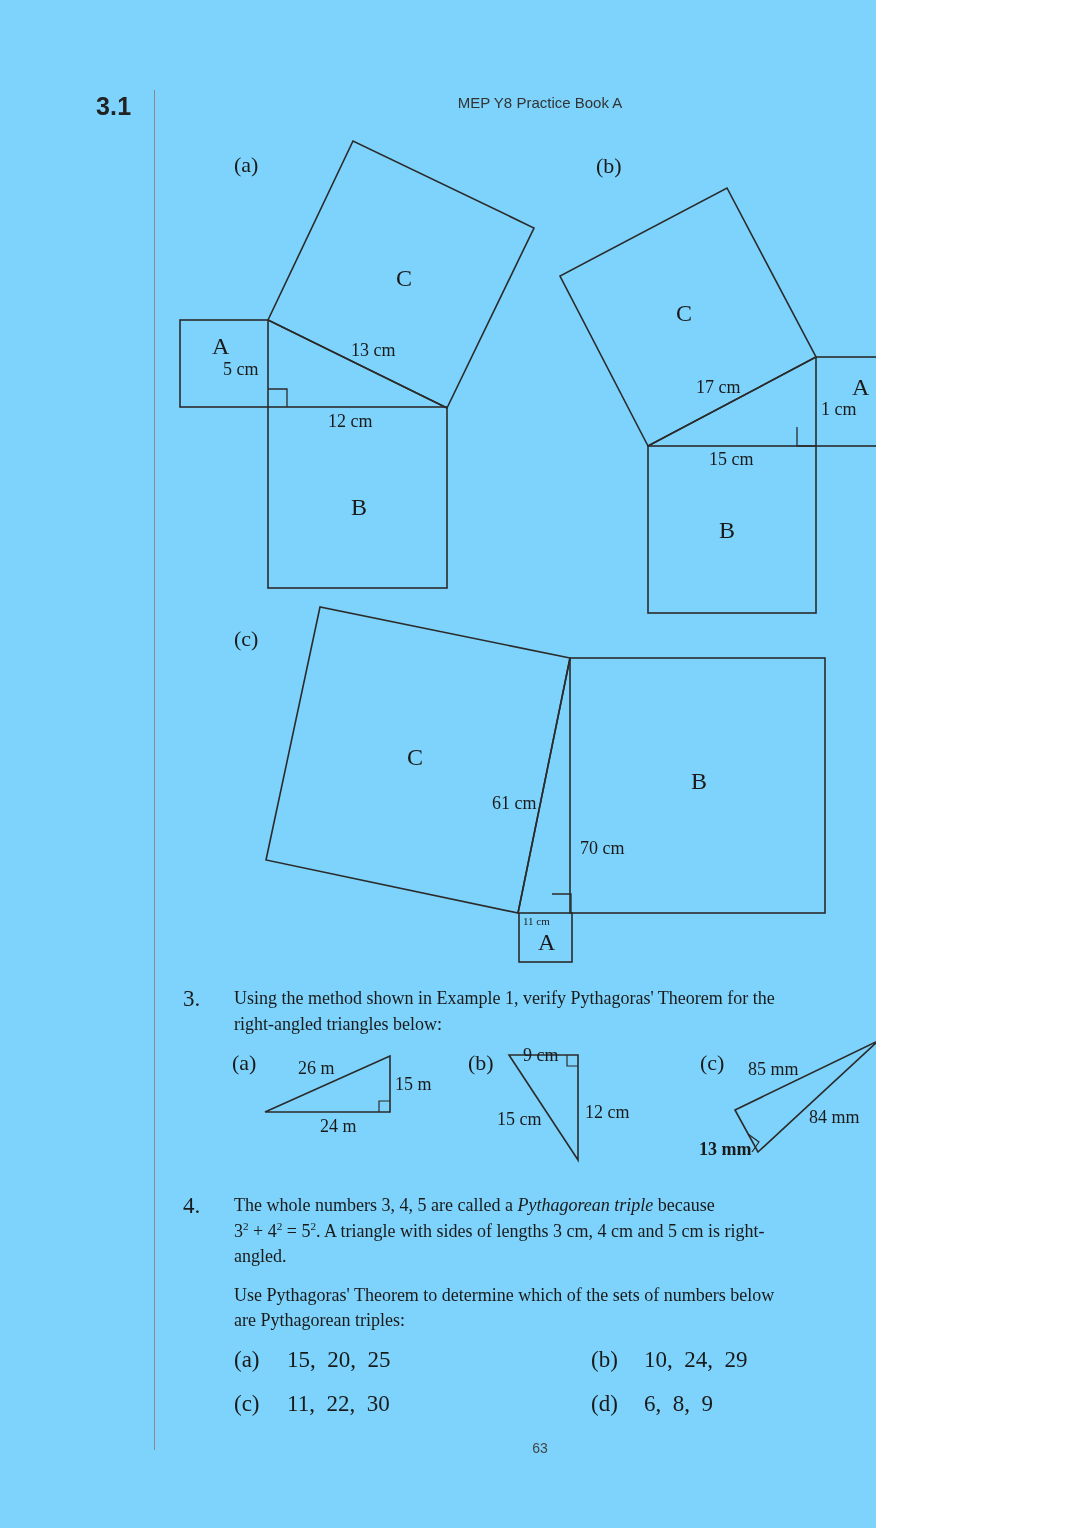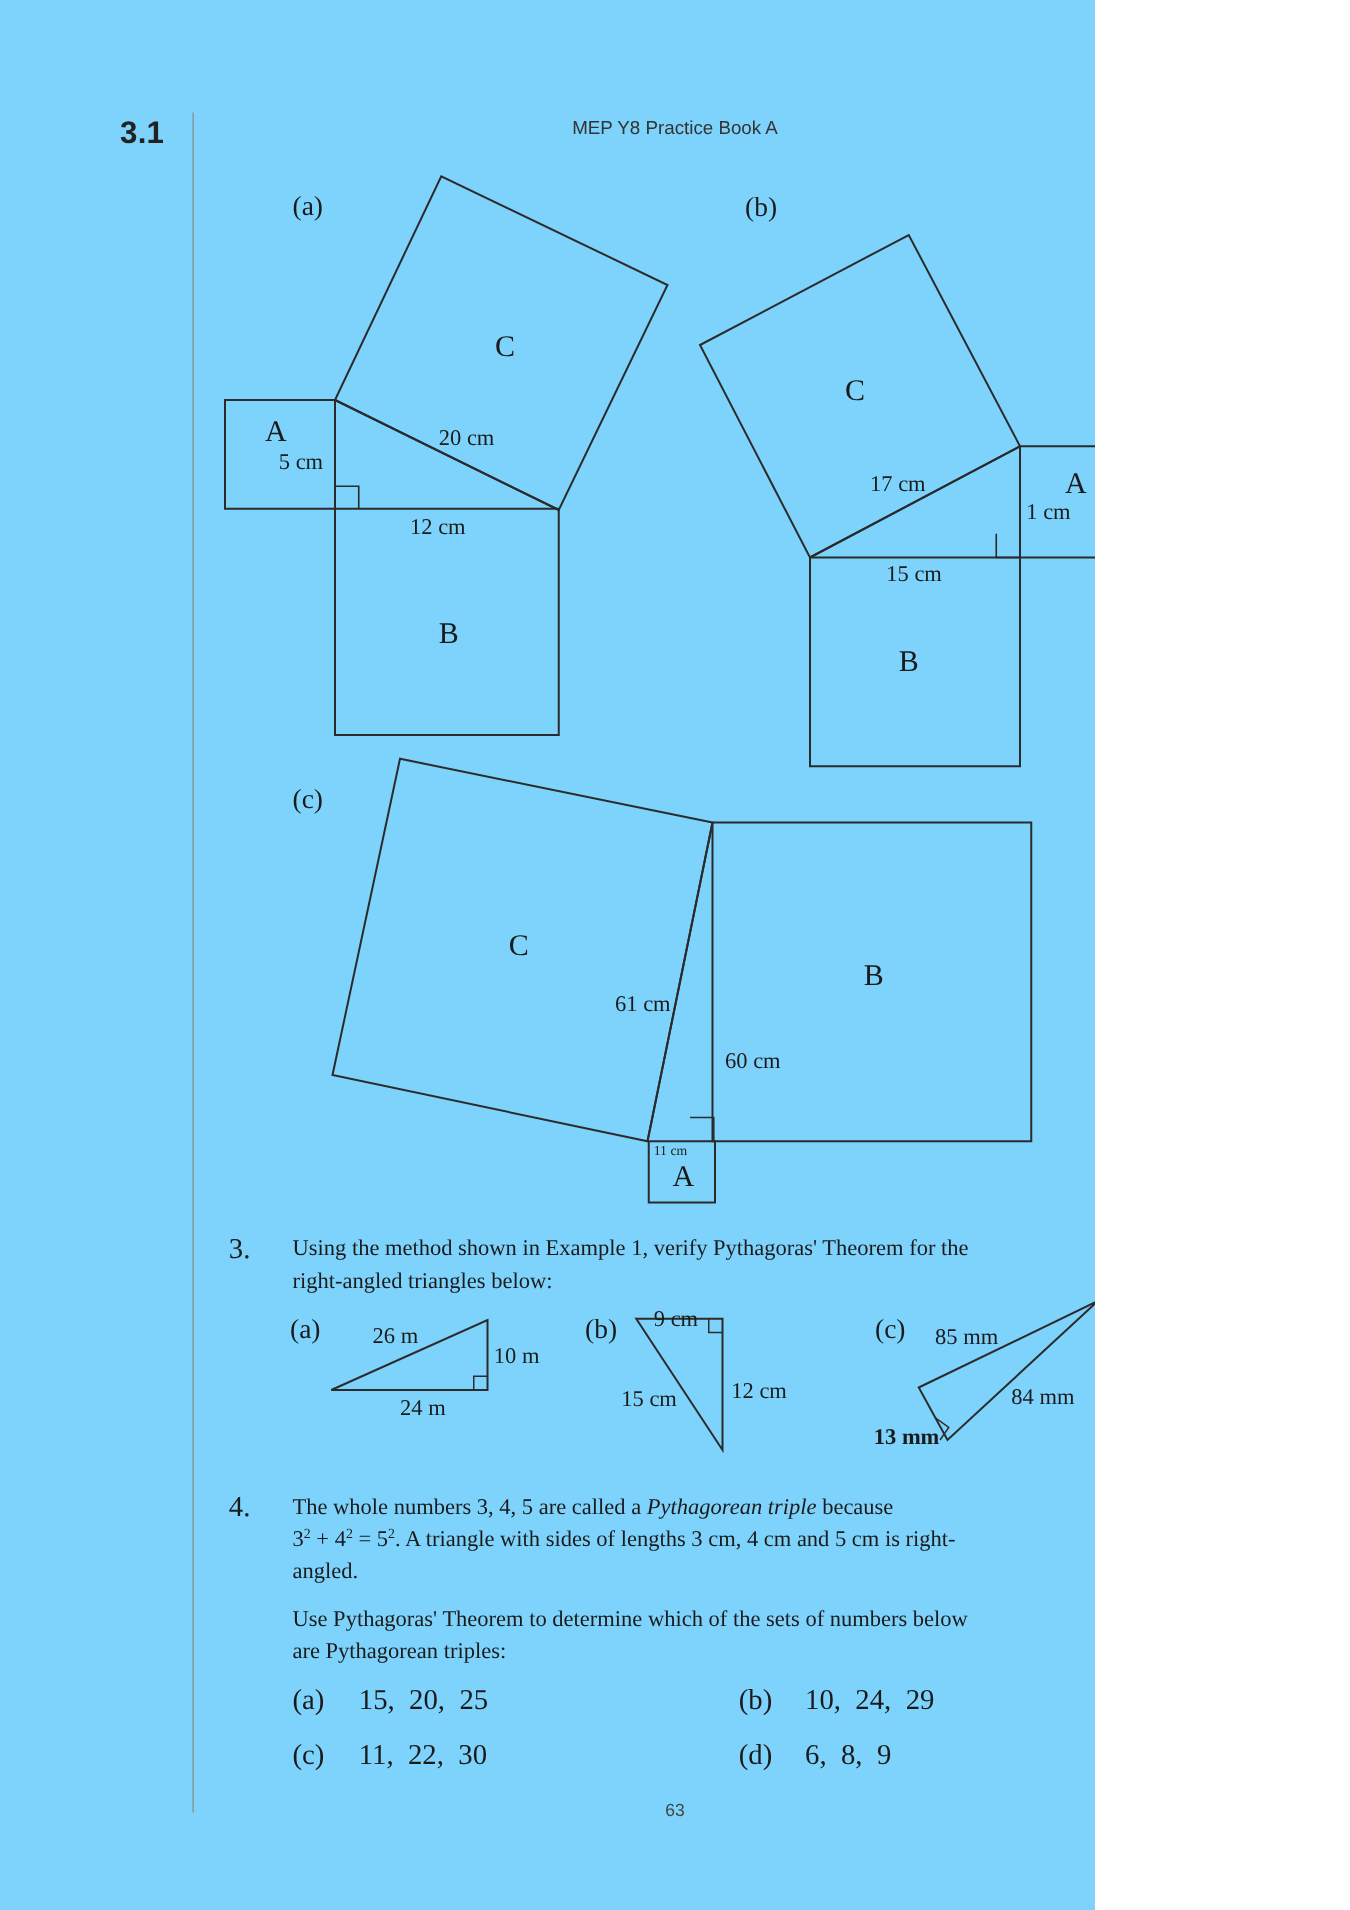--- a/index.html
+++ b/index.html
@@ -176,47 +176,47 @@
 
     </svg>
   </div>
 
   <div class="lbl lbl-part" style="left:234px; top:154px;">(a)</div>
   <div class="lbl lbl-sq" style="left:212px; top:334px;">A</div>
   <div class="lbl lbl-dim" style="left:223px; top:360px;">5 cm</div>
   <div class="lbl lbl-sq" style="left:351px; top:495px;">B</div>
   <div class="lbl lbl-dim" style="left:328px; top:412px;">12 cm</div>
   <div class="lbl lbl-sq" style="left:396px; top:266px;">C</div>
-  <div class="lbl lbl-dim" style="left:351px; top:341px;">20 cm</div>
+  <div class="lbl lbl-dim" style="left:351px; top:341px;">13 cm</div>
 
   <div class="lbl lbl-part" style="left:596px; top:155px;">(b)</div>
   <div class="lbl lbl-sq" style="left:852px; top:375px;">A</div>
   <div class="lbl lbl-dim" style="left:821px; top:400px;">1 cm</div>
   <div class="lbl lbl-sq" style="left:719px; top:518px;">B</div>
   <div class="lbl lbl-dim" style="left:709px; top:450px;">15 cm</div>
   <div class="lbl lbl-sq" style="left:676px; top:301px;">C</div>
   <div class="lbl lbl-dim" style="left:696px; top:378px;">17 cm</div>
 
   <div class="lbl lbl-part" style="left:234px; top:628px;">(c)</div>
   <div class="lbl lbl-sq" style="left:538px; top:930px;">A</div>
   <div class="lbl lbl-dim-sm" style="left:523px; top:916px;">11 cm</div>
   <div class="lbl lbl-sq" style="left:691px; top:769px;">B</div>
-  <div class="lbl lbl-dim" style="left:580px; top:839px;">60 cm</div>
+  <div class="lbl lbl-dim" style="left:580px; top:839px;">70 cm</div>
   <div class="lbl lbl-sq" style="left:407px; top:745px;">C</div>
   <div class="lbl lbl-dim" style="left:492px; top:794px;">61 cm</div>
 
   <div class="qnum" style="left:183px; top:986px;">3.</div>
   <div class="qbody" style="left:234px; top:986px; width:680px;">
     <div>Using the method shown in Example 1, verify Pythagoras' Theorem for the</div>
     <div>right-angled triangles below:</div>
   </div>
 
   <div class="tri-part" style="left:232px; top:1050px;">(a)</div>
   <div class="lbl lbl-dim" style="left:298px; top:1059px;">26 m</div>
-  <div class="lbl lbl-dim" style="left:395px; top:1075px;">10 m</div>
+  <div class="lbl lbl-dim" style="left:395px; top:1075px;">15 m</div>
   <div class="lbl lbl-dim" style="left:320px; top:1117px;">24 m</div>
 
   <div class="tri-part" style="left:468px; top:1050px;">(b)</div>
   <div class="lbl lbl-dim" style="left:523px; top:1046px;">9 cm</div>
   <div class="lbl lbl-dim" style="left:585px; top:1103px;">12 cm</div>
   <div class="lbl lbl-dim" style="left:497px; top:1110px;">15 cm</div>
 
   <div class="tri-part" style="left:700px; top:1050px;">(c)</div>
   <div class="lbl lbl-dim" style="left:748px; top:1060px;">85 mm</div>
   <div class="lbl lbl-dim" style="left:809px; top:1108px;">84 mm</div>

